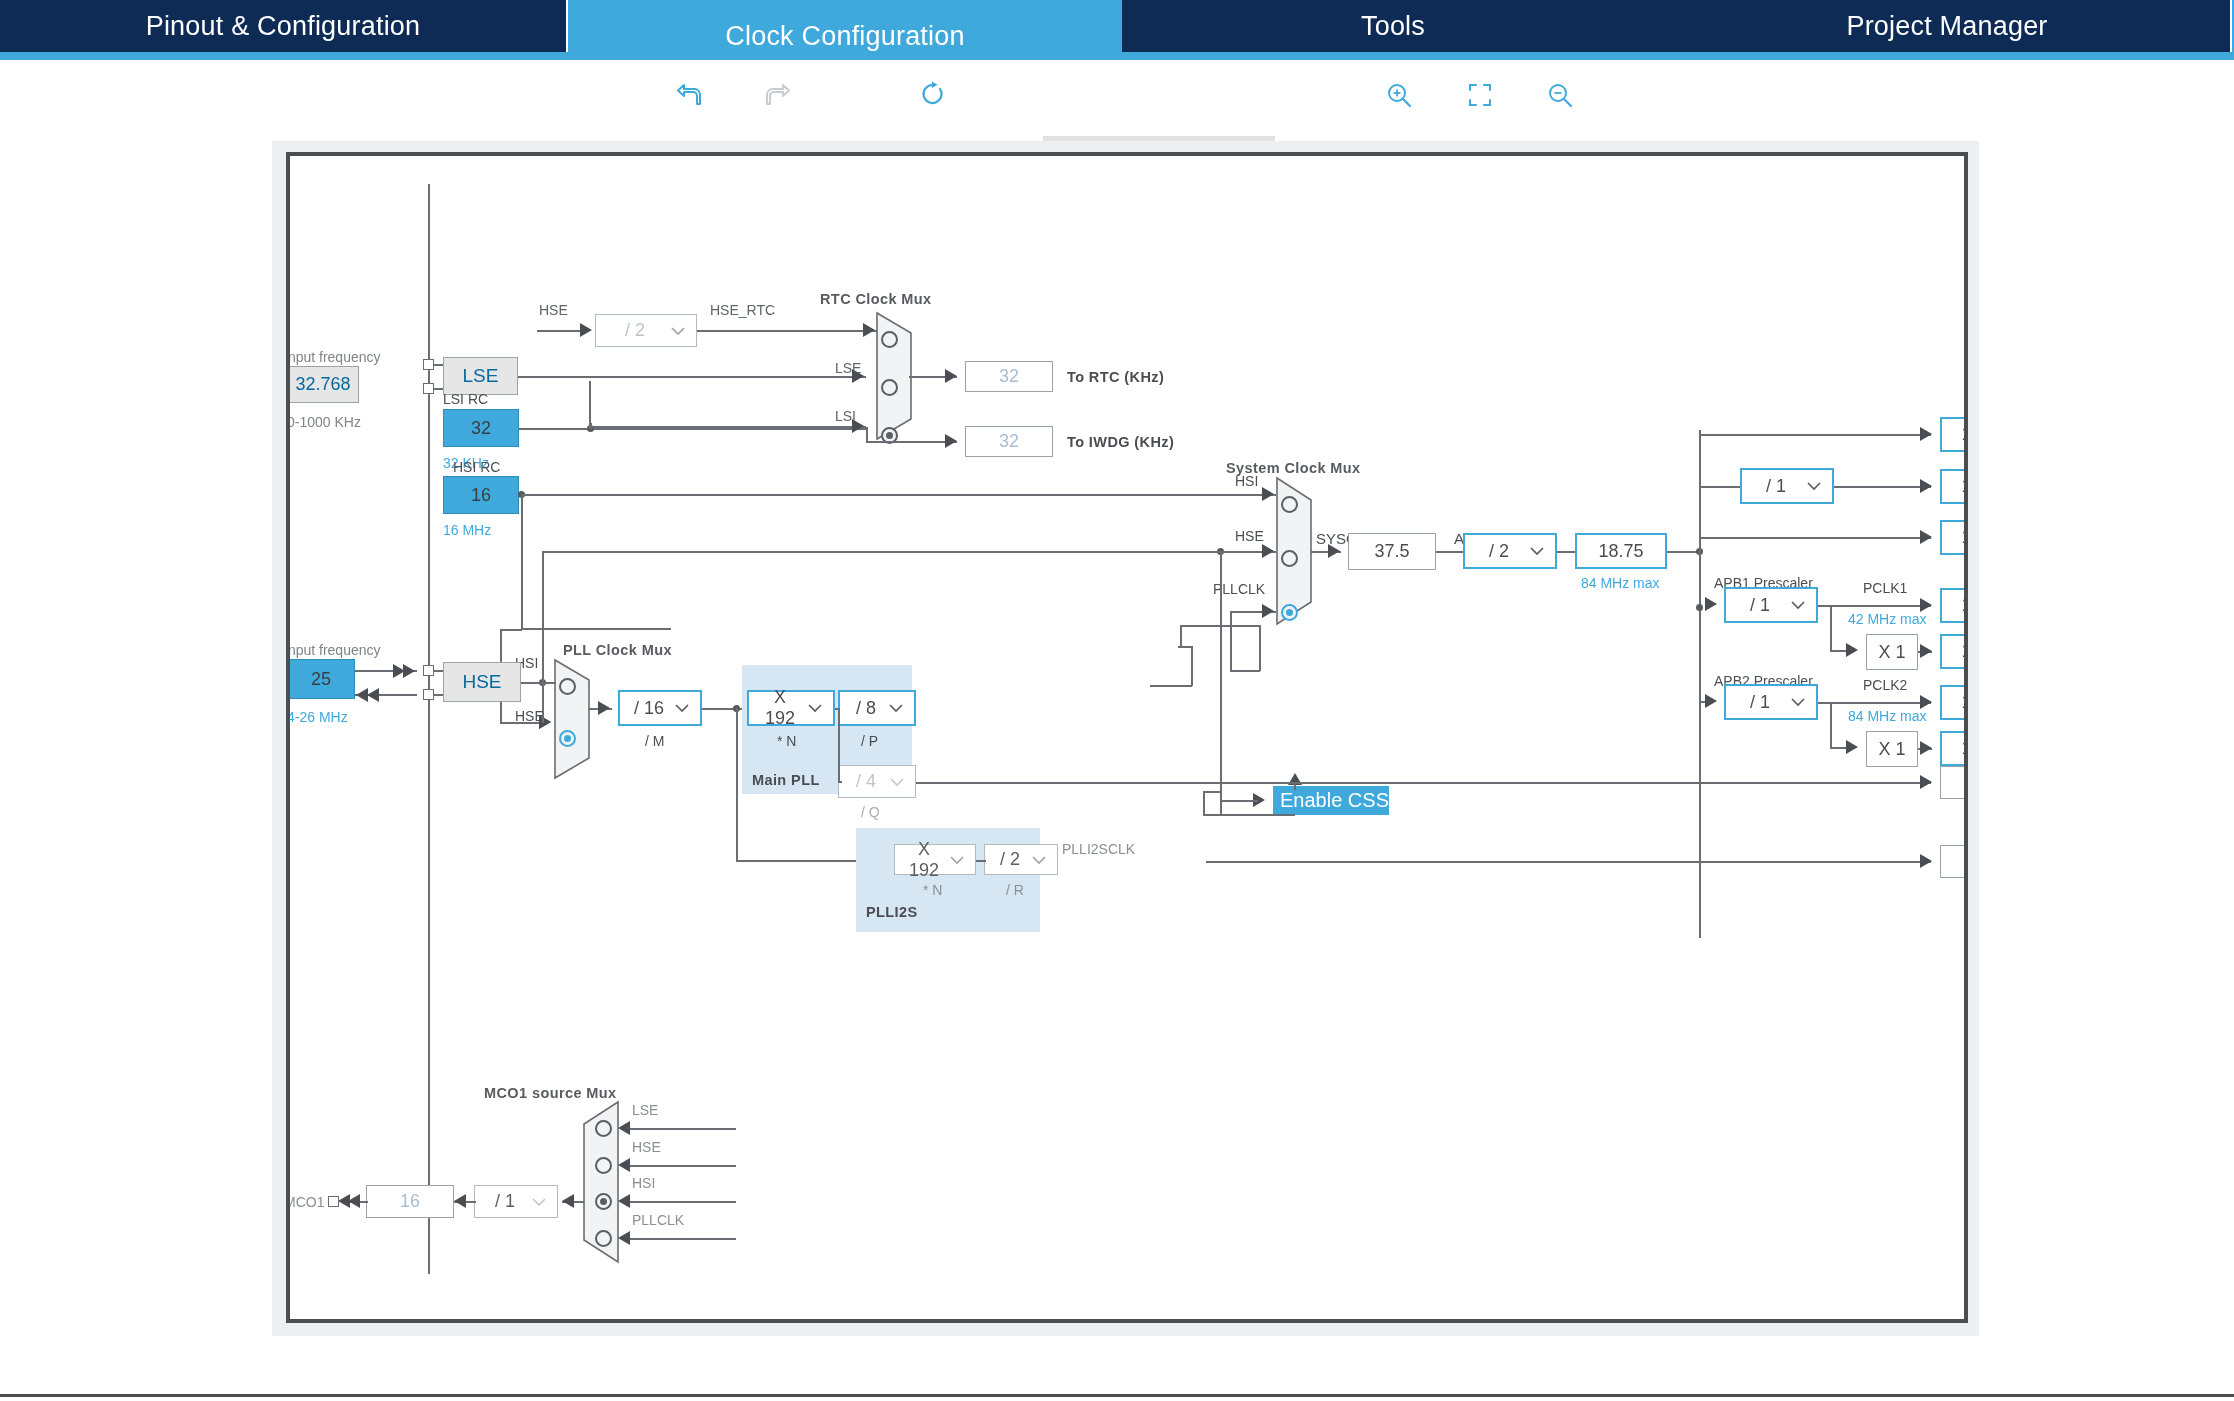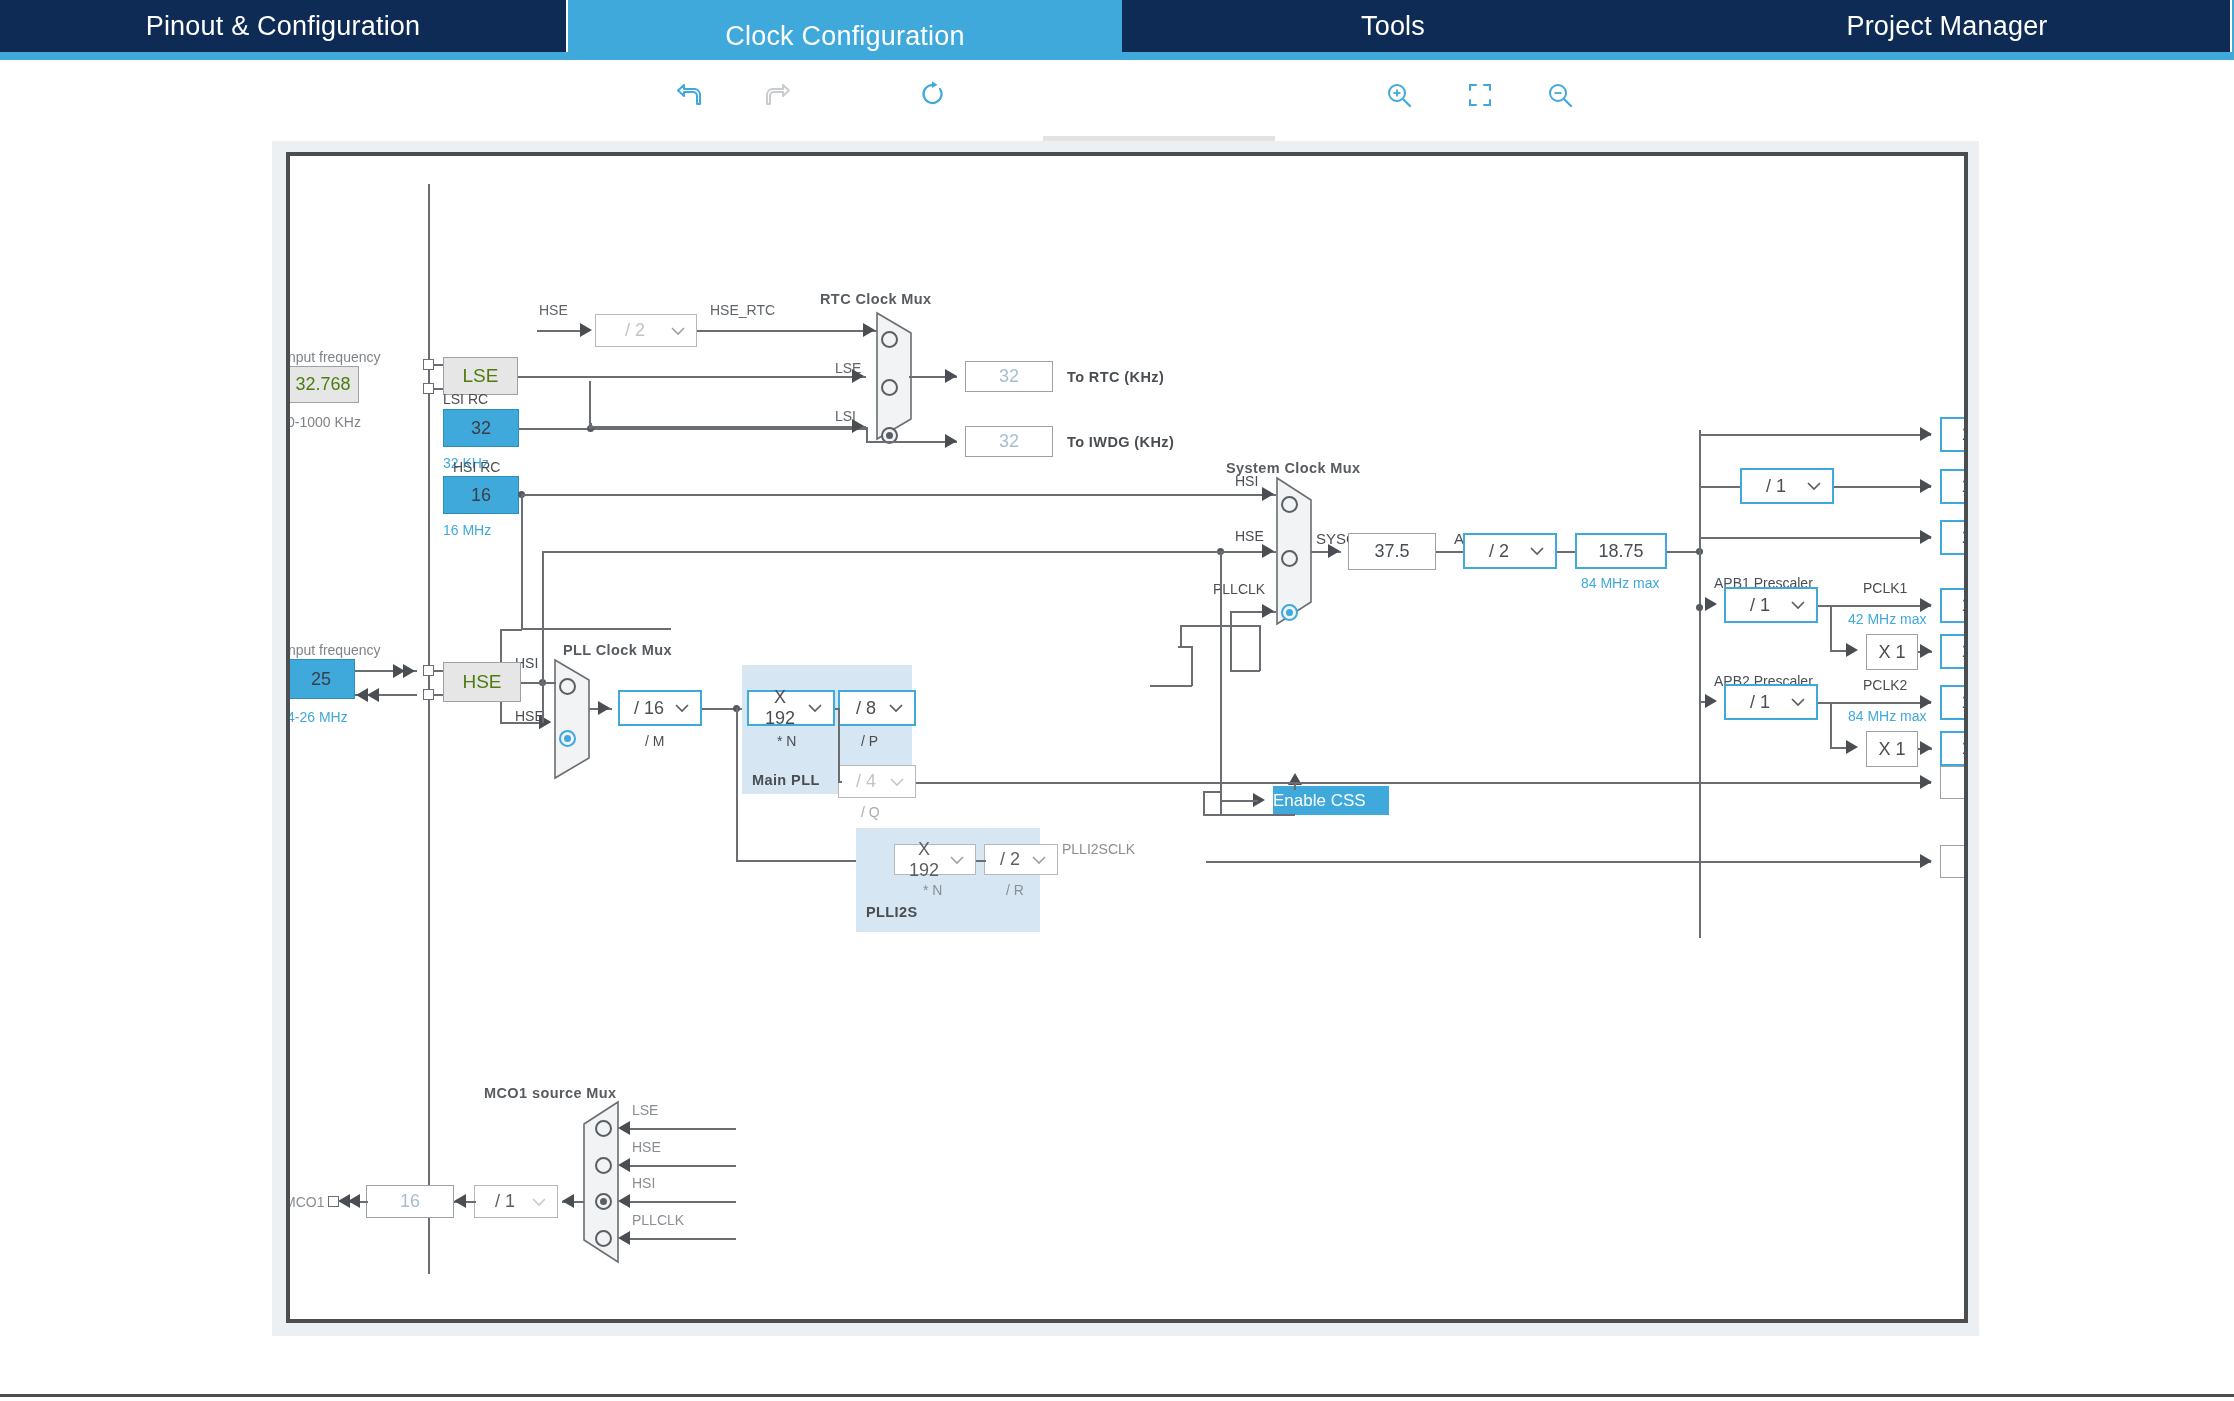--- a/index.html
+++ b/index.html
@@ -110,21 +110,21 @@
   
   .vbox {
     position: absolute;
     display: flex; align-items: center; justify-content: center;
     font-size: 18px;
     background: #ffffff;
     white-space: nowrap;
   }
   .vbox.outline-blue { border: 2px solid #3FA9DC; color: #4A4E52; }
   .vbox.filled-blue  { background: #3FA9DC; border: 1px solid #2D8EBD; color: #3A3F44; }
-  .vbox.gray-fill    { background: #E6E6E6; border: 1px solid #9DA2A6; color: #4d7c0f; }
+  .vbox.gray-fill    { background: #E6E6E6; border: 1px solid #9DA2A6; color: #0369a1; }
   .vbox.readonly     { border: 1px solid #9DA2A6; color: #A9BDD1; background:#fff; }
   .vbox.plain        { border: 1px solid #9DA2A6; color: #4A4E52; background:#fff; }
 
   
   .dd {
     position: absolute;
     display: flex; align-items: center;
     background: #ffffff;
     font-size: 18px;
     cursor: pointer;
@@ -139,22 +139,22 @@
   }
   .chev svg { display: block; }
 
   
   #btn-enable-css {
     position: absolute;
     left: 983px; top: 630px;
     width: 116px; height: 29px;
     background: #3FA9DC;
     color: #ffffff;
-    font-size: 17px;
-    display: flex; align-items: center; justify-content: flex-start;
+    font-size: 20px;
+    display: flex; align-items: center; justify-content: flex-end;
     cursor: pointer;
   }
 
   
   .pllgroup {
     position: absolute;
     background: #D6E6F2;
   }
 
   

